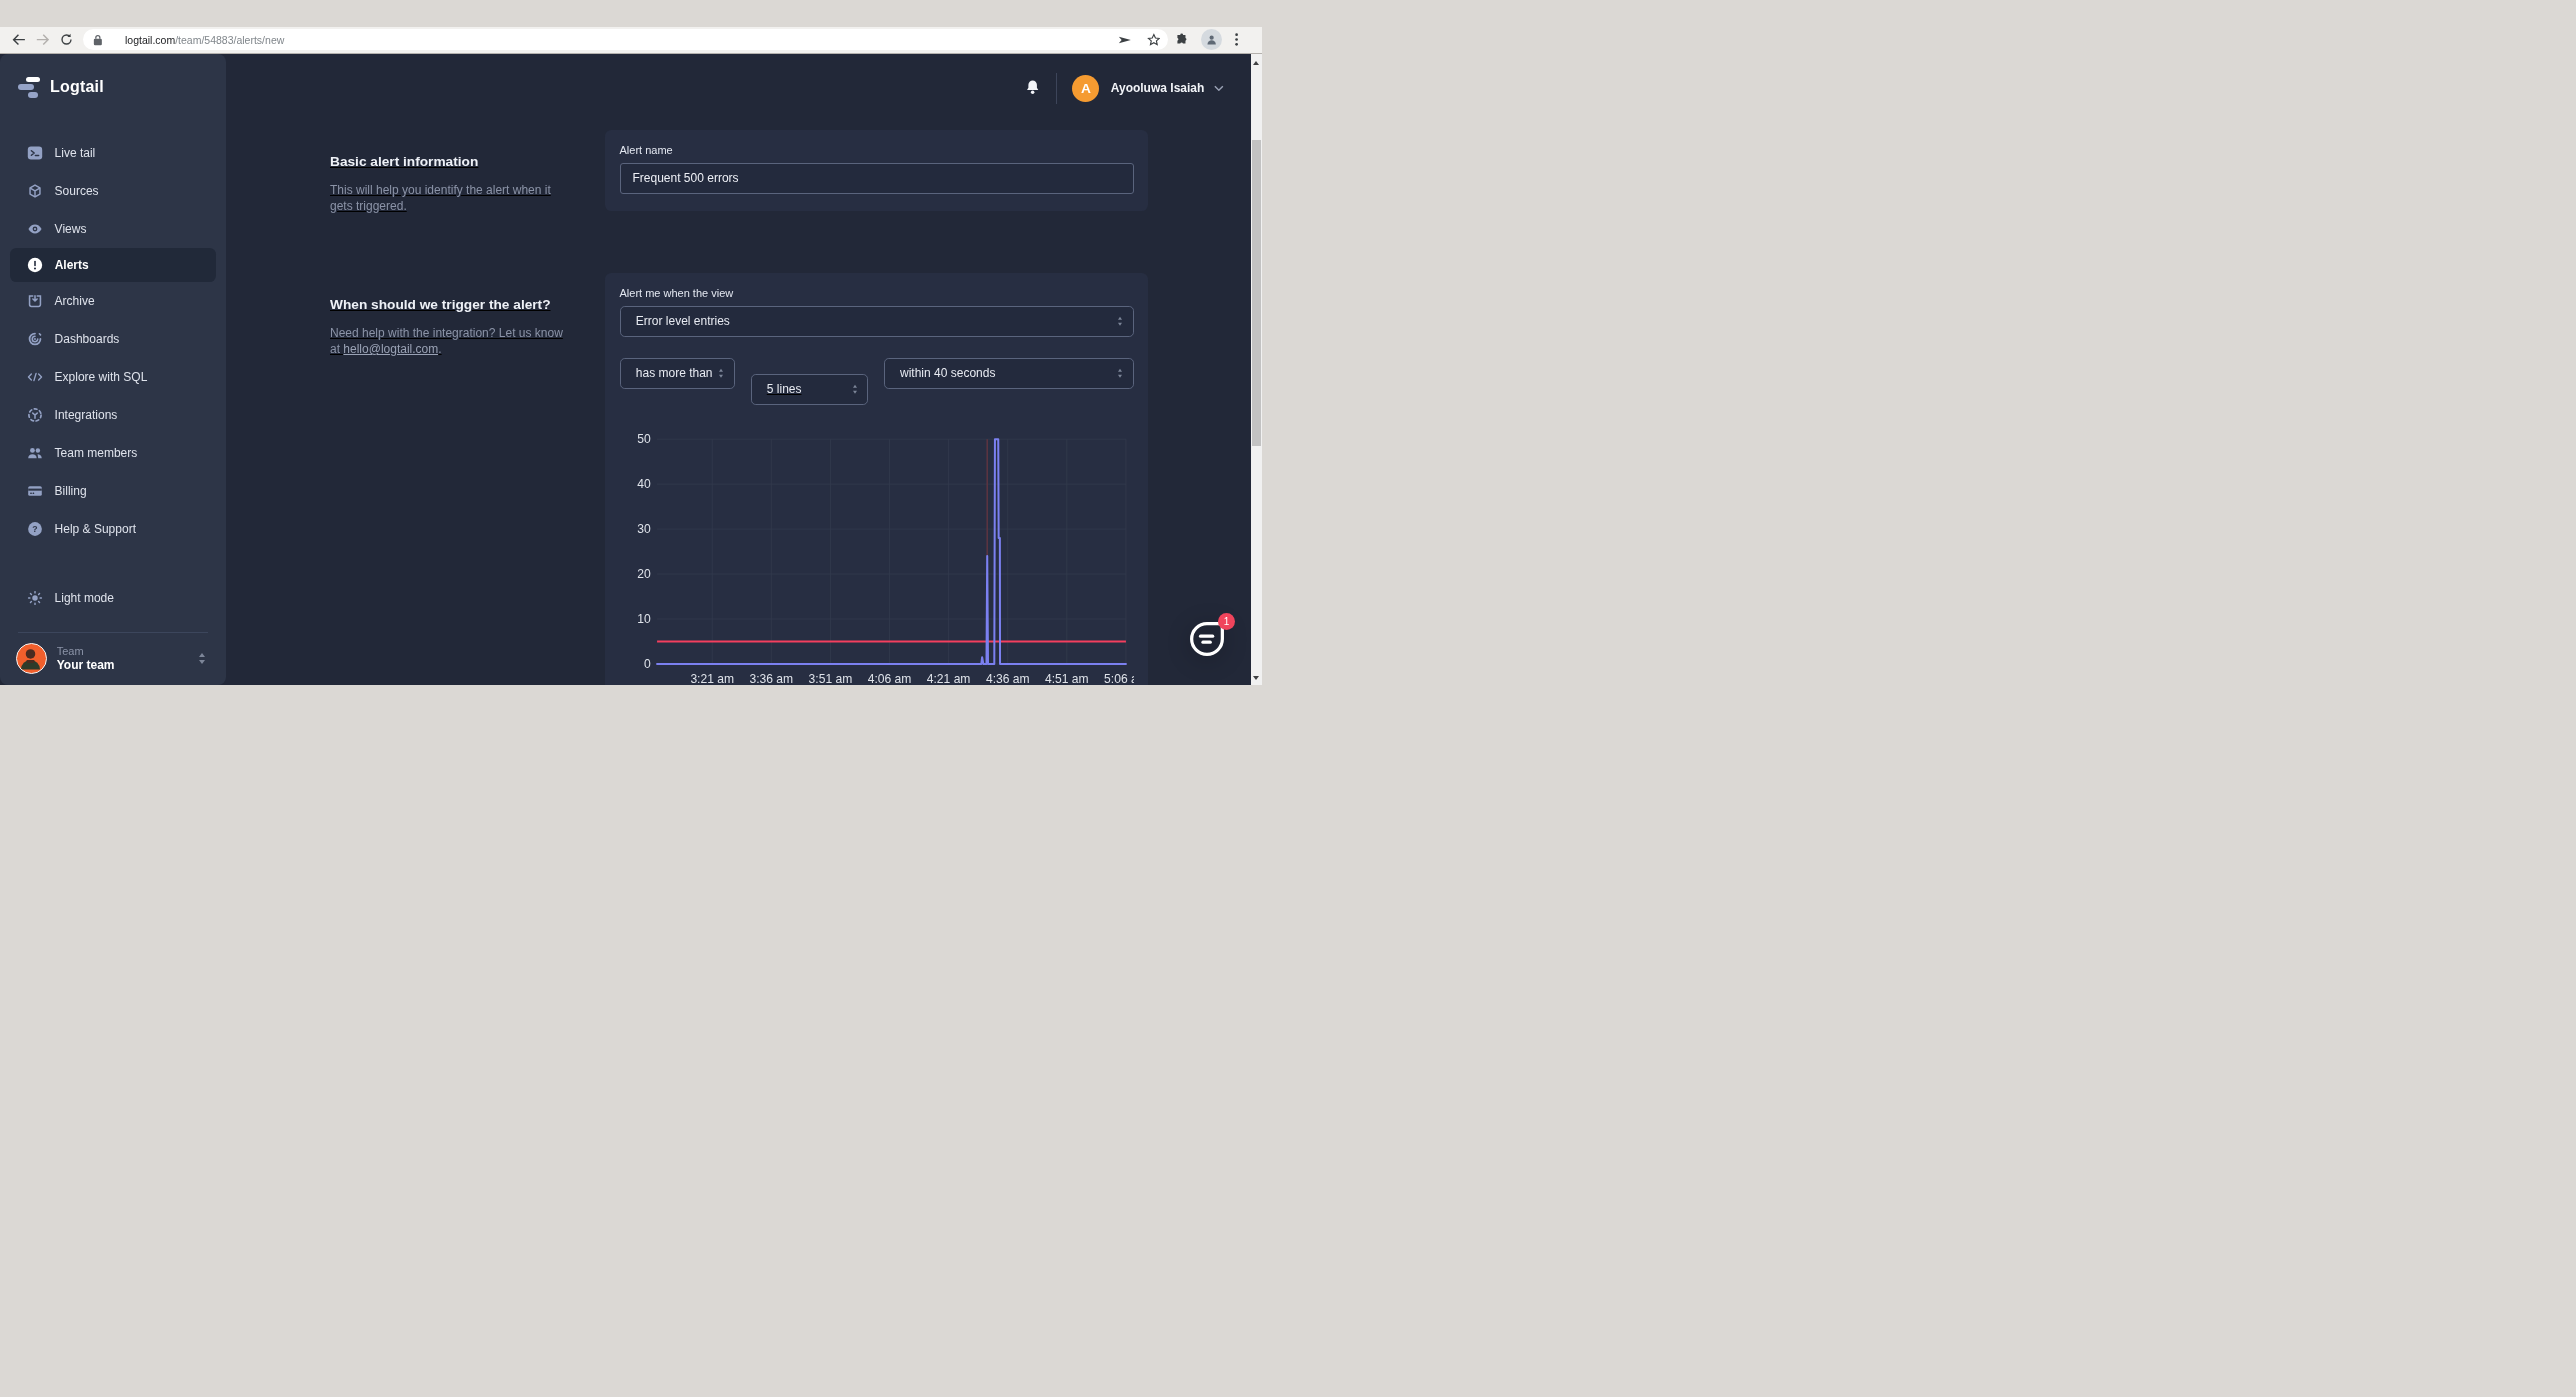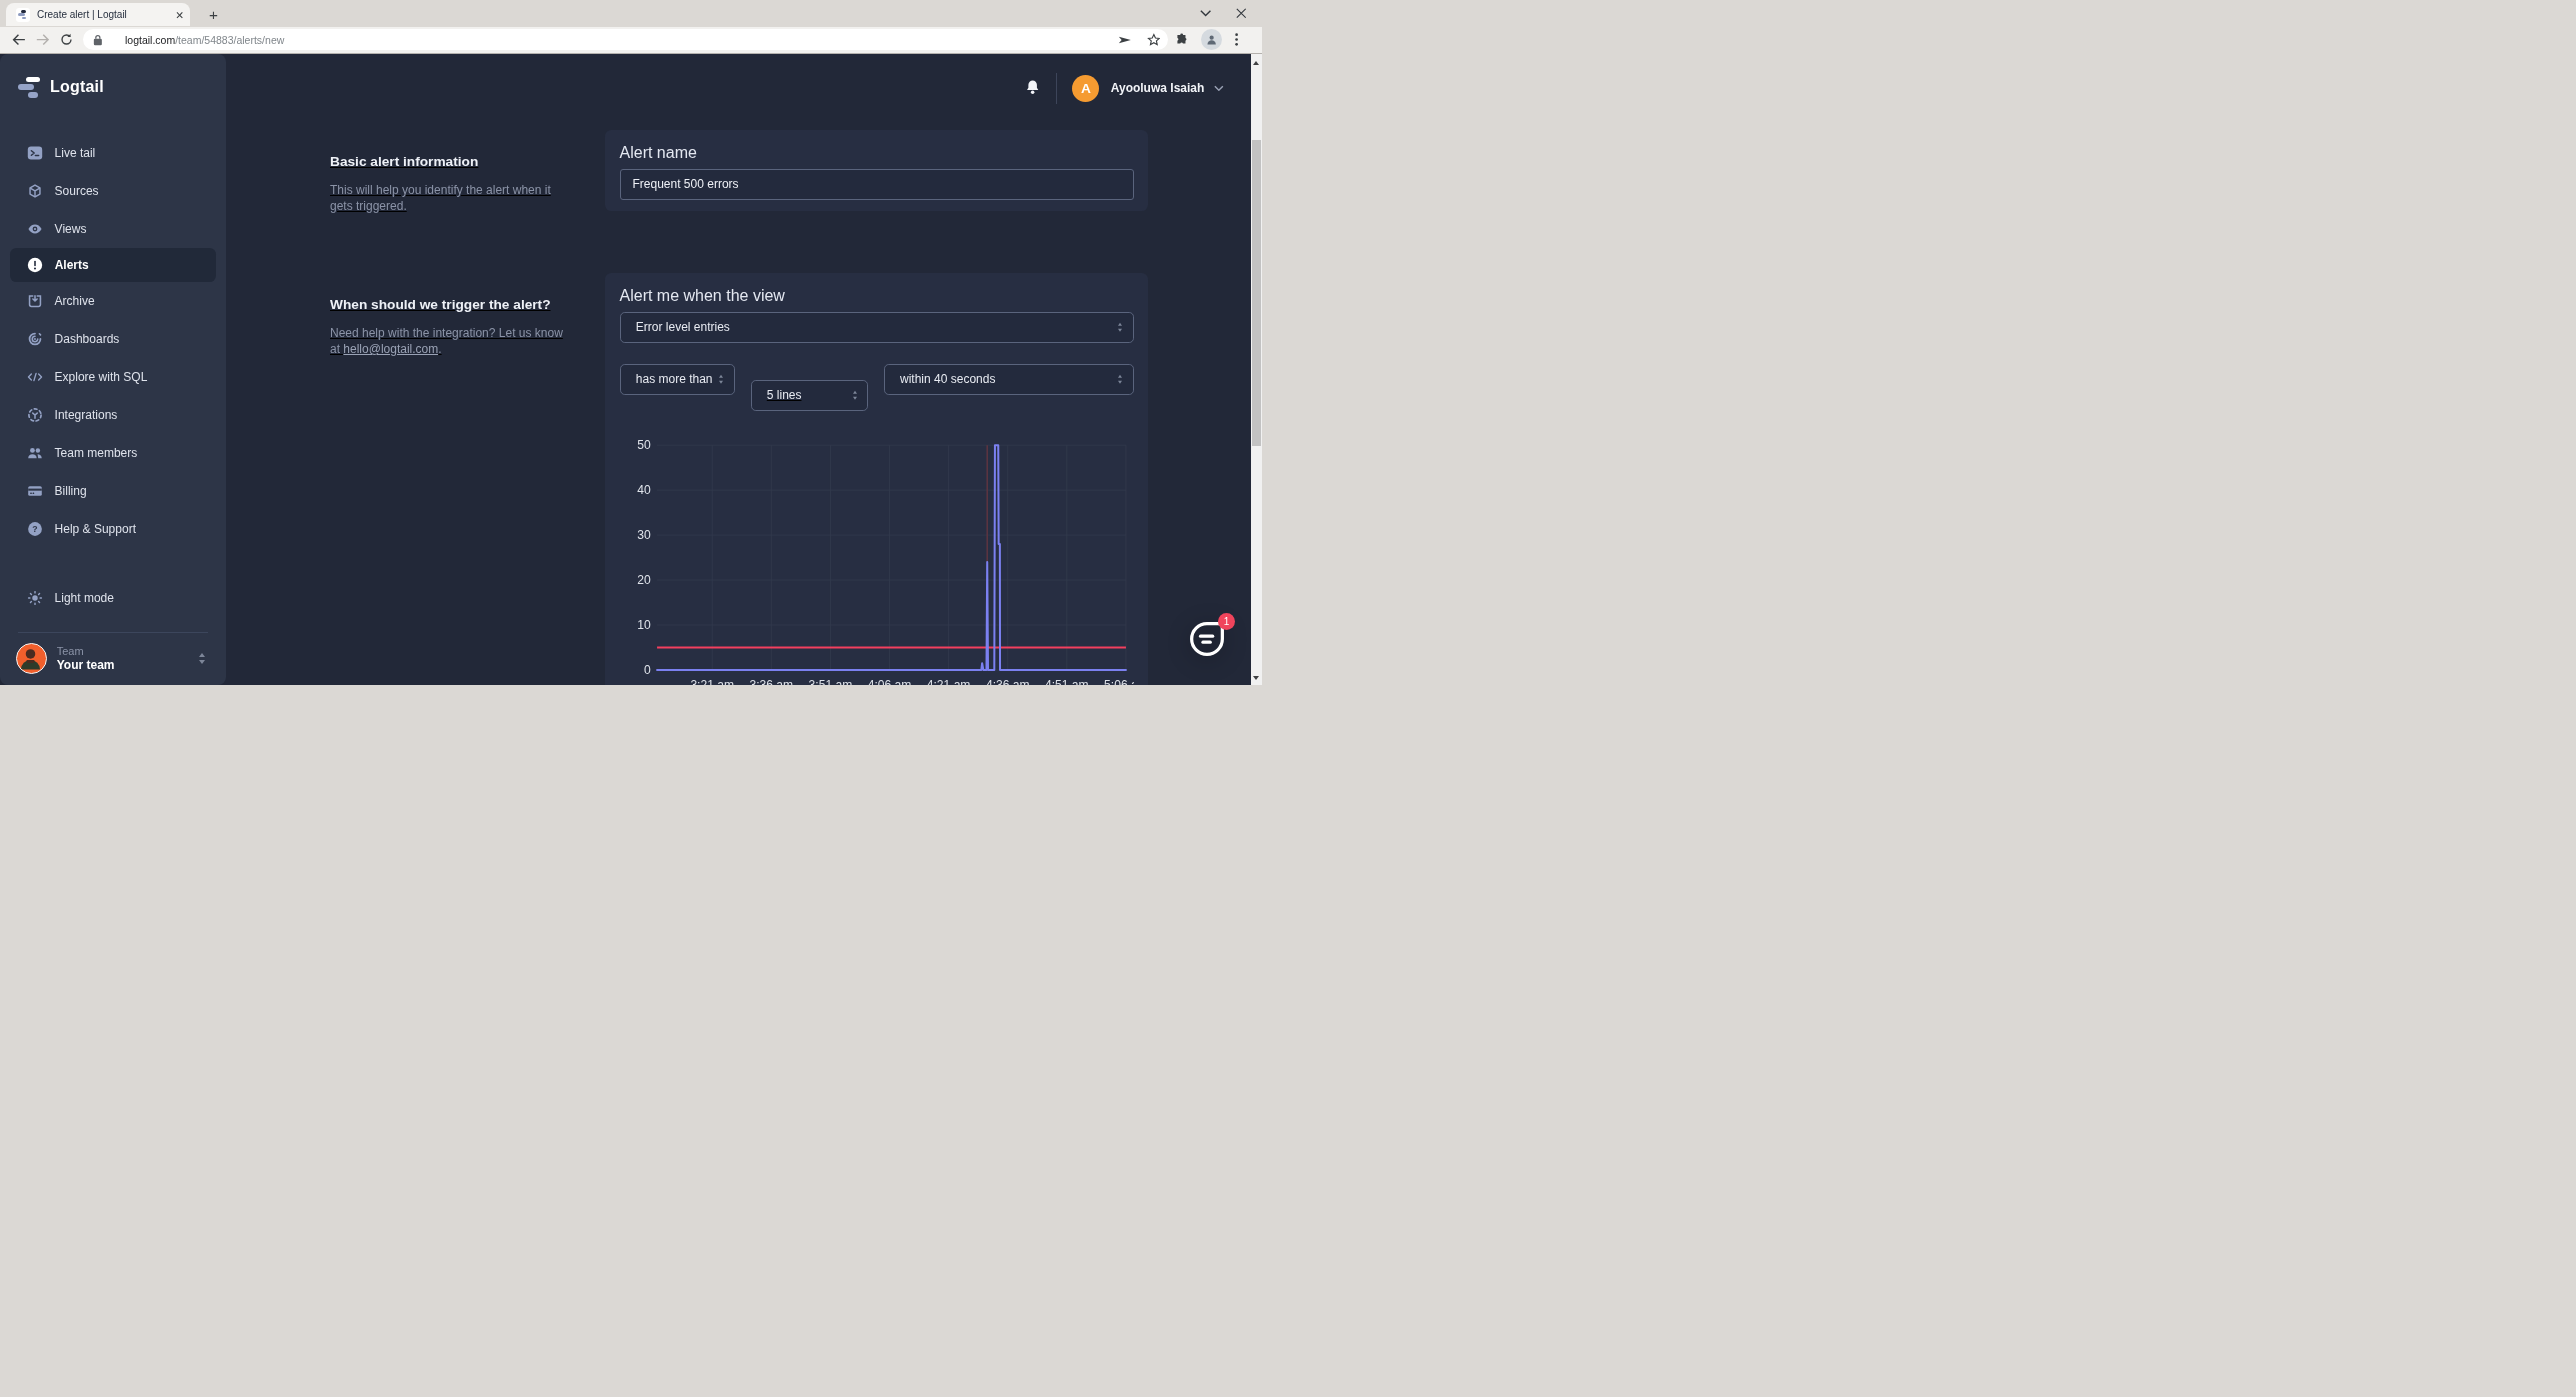--- a/index.html
+++ b/index.html
@@ -81,21 +81,21 @@
   .left-col { width:275px; flex:0 0 auto;text-decoration:underline; }
   .sec-title { color:#eef1f7; font-size:13.7px; font-weight:bold; max-width:242px; }
   .row1 .sec-title { margin-top:24px; }
   .row2 .sec-title { margin-top:24px; }
   .sec-desc { color:#8b93a7; font-size:12px; line-height:16px; max-width:235px; margin-top:13px; }
   .sec-desc a { color:#9aa2b5; text-decoration:underline; }
 
   .card { width:543px; background:#272e42; border-radius:6.4px; padding:13.7px 14.5px; }
   .card1 { height:81px; }
   .card2 { height:451px; }
-  .field-label { color:#e4e8f1; font-size:16px; }
+  .field-label { color:#e4e8f1; font-size:11px; }
   .text-input { margin-top:7.2px; width:100%; height:31px; background:#232a3d; border:0.8px solid #5a647d;
                 border-radius:3px; color:#eef0f6; font-size:12px; padding:0 12px;
                 font-family:"Liberation Sans", sans-serif; outline:none; }
   .select { position:relative; margin-top:7.2px; height:31px; background:#232a3d; border:0.8px solid #5a647d;
             border-radius:4.8px; display:flex; align-items:center; padding:0 24px 0 15.3px; }
   .select .val { color:#e8ebf2; font-size:12px; white-space:nowrap; }
   .spin { position:absolute; right:10.5px; top:50%; transform:translateY(-50%); display:flex; flex-direction:column; gap:2.4px; }
   .spin .tri-up { border-left-width:2.8px; border-right-width:2.8px; border-bottom-width:3.6px; }
   .spin .tri-down { border-left-width:2.8px; border-right-width:2.8px; border-top-width:3.6px; }
   .cond-row { display:flex; margin-top:21px; }
@@ -123,42 +123,20 @@
   .chat { position:absolute; left:1186px; top:618px; width:47px; height:47px; }
   .chat svg { filter:drop-shadow(0 4.8px 11.3px rgba(0,0,0,.45)); }
   .chat-badge { position:absolute; left:32px; top:-4.8px; width:17px; height:17px; background:#f0445c;
                 border-radius:50%; color:#fff; font-size:10px; display:flex; align-items:center; justify-content:center; }
 </style>
 </head>
 <body>
 
 <div id="stage">
 
-  <div class="tabstrip">
-    <div class="tab">
-      <span class="favicon">
-          <i></i>
-          <i></i>
-          <i></i>
-        </span>
-      <span class="tab-title">Create alert | Logtail</span>
-      <span class="tab-close">✕</span>
-    </div>
-    <div class="newtab">+</div>
-    <div class="win-ctl wc-min">
-      <svg width="11.3" height="6.4" viewBox="0 0 14 8">
-          <path d="M1 1l6 6 6-6" fill="none" stroke="#33383e" stroke-width="1.8"></path>
-        </svg>
-    </div>
-    <div class="win-ctl wc-close">
-      <svg width="10.5" height="10.5" viewBox="0 0 13 13">
-          <path d="M1 1l11 11M12 1L1 12" fill="none" stroke="#33383e" stroke-width="1.4"></path>
-        </svg>
-    </div>
-  </div>
 
   <div class="toolbar">
     <div class="nav-btn" style="margin-left:6.4px">
       <svg width="13.7" height="11.3" viewBox="0 0 17 14">
           <path d="M8 1L2 7l6 6M2 7h14" fill="none" stroke="#3c4043" stroke-width="1.8"></path>
         </svg>
     </div>
     <div class="nav-btn">
       <svg width="13.7" height="11.3" viewBox="0 0 17 14">
           <path d="M9 1l6 6-6 6M15 7H1" fill="none" stroke="#b3b0ad" stroke-width="1.8"></path>

